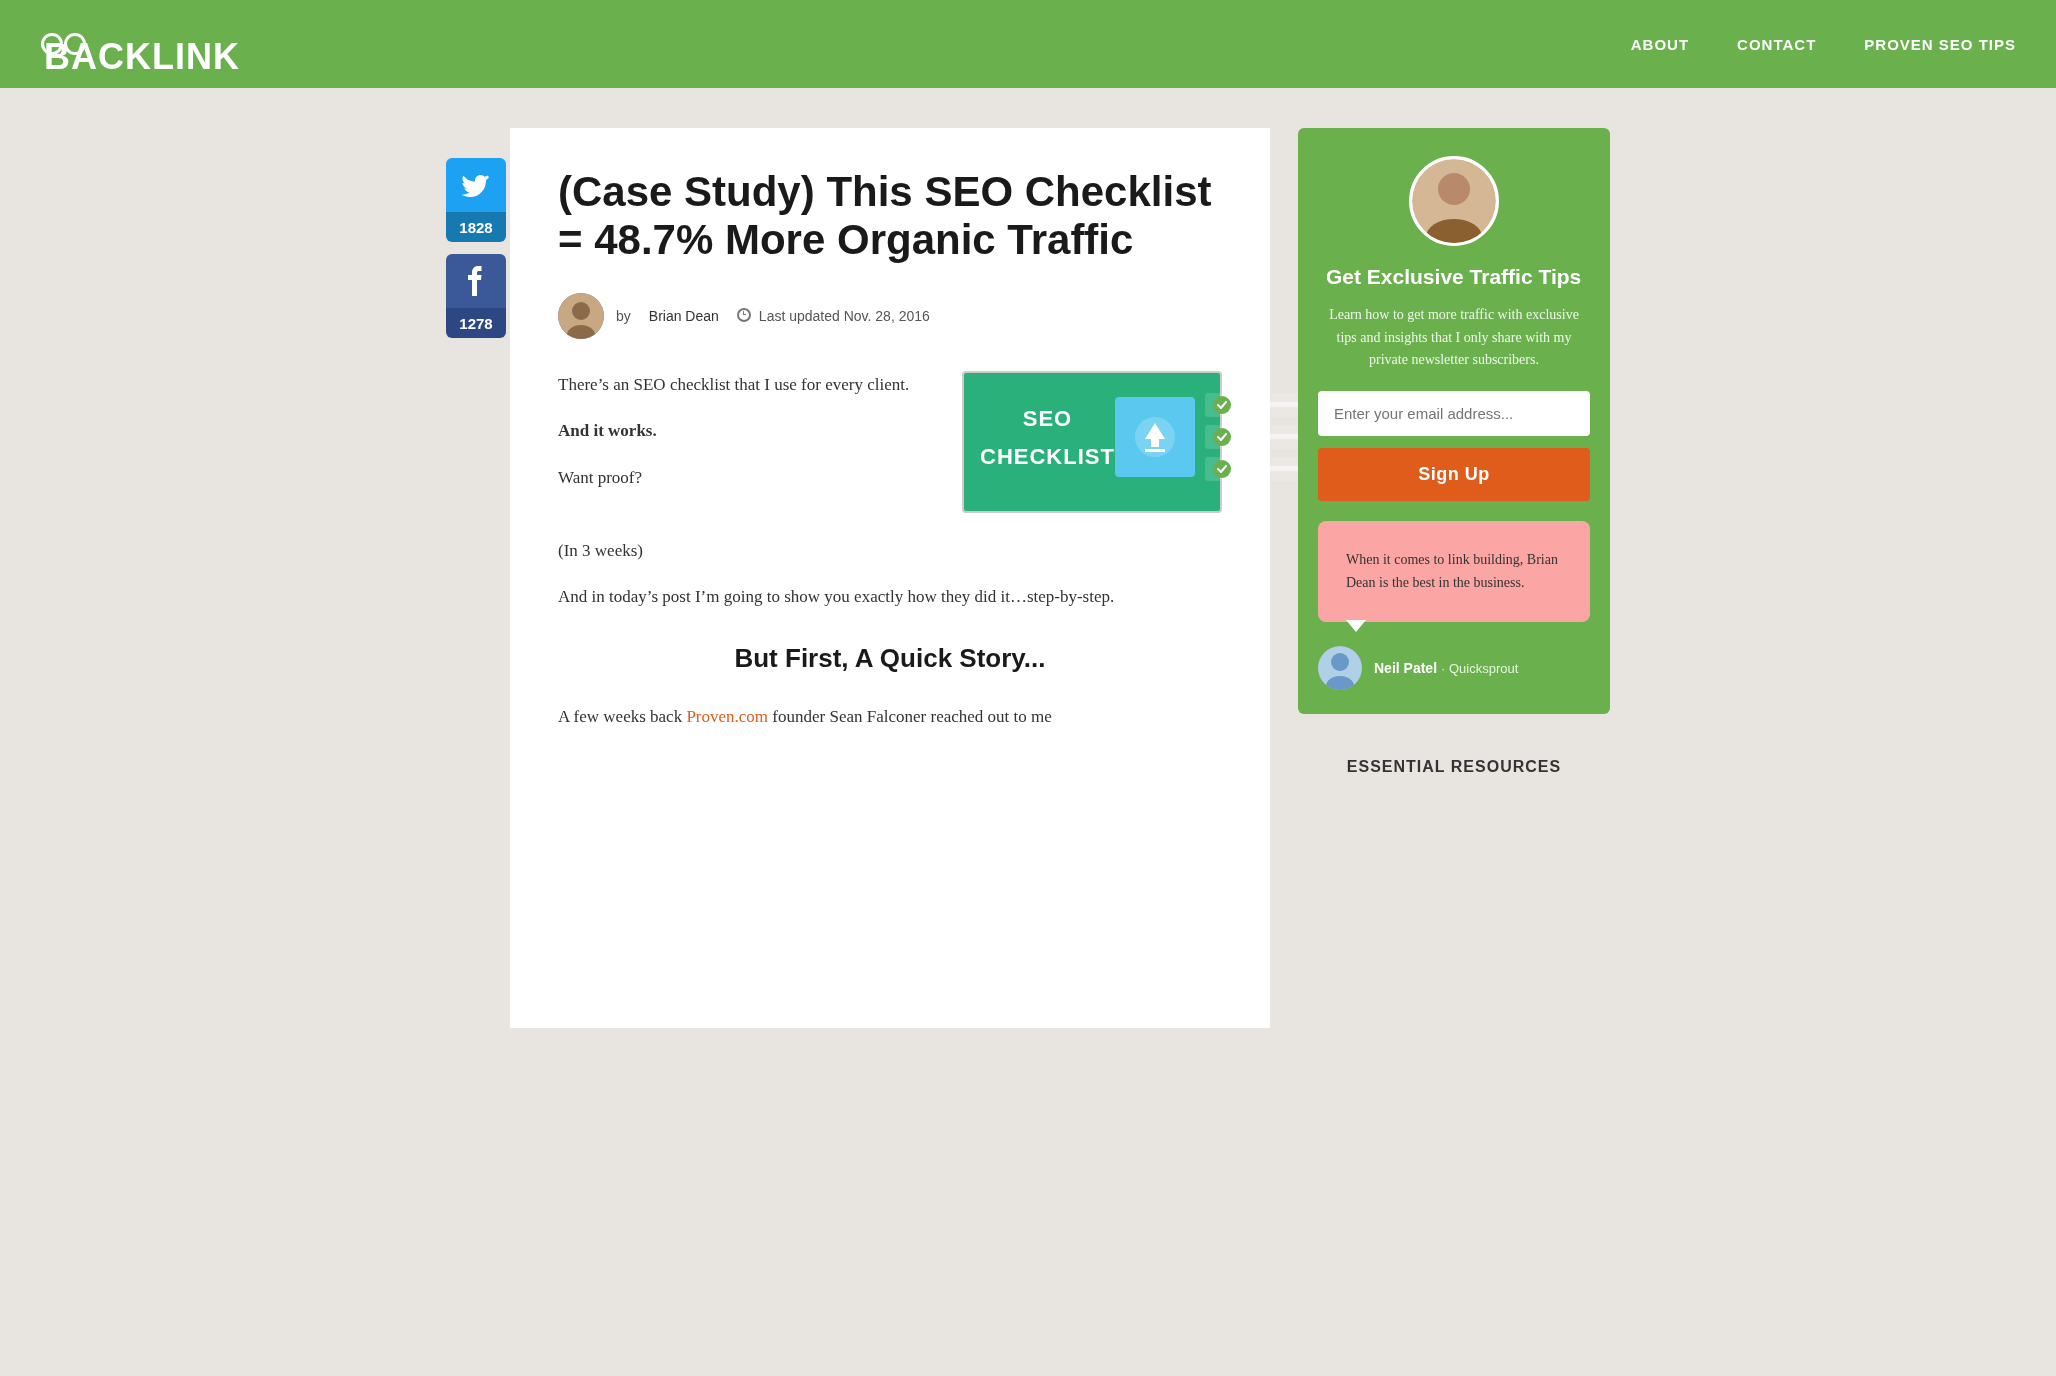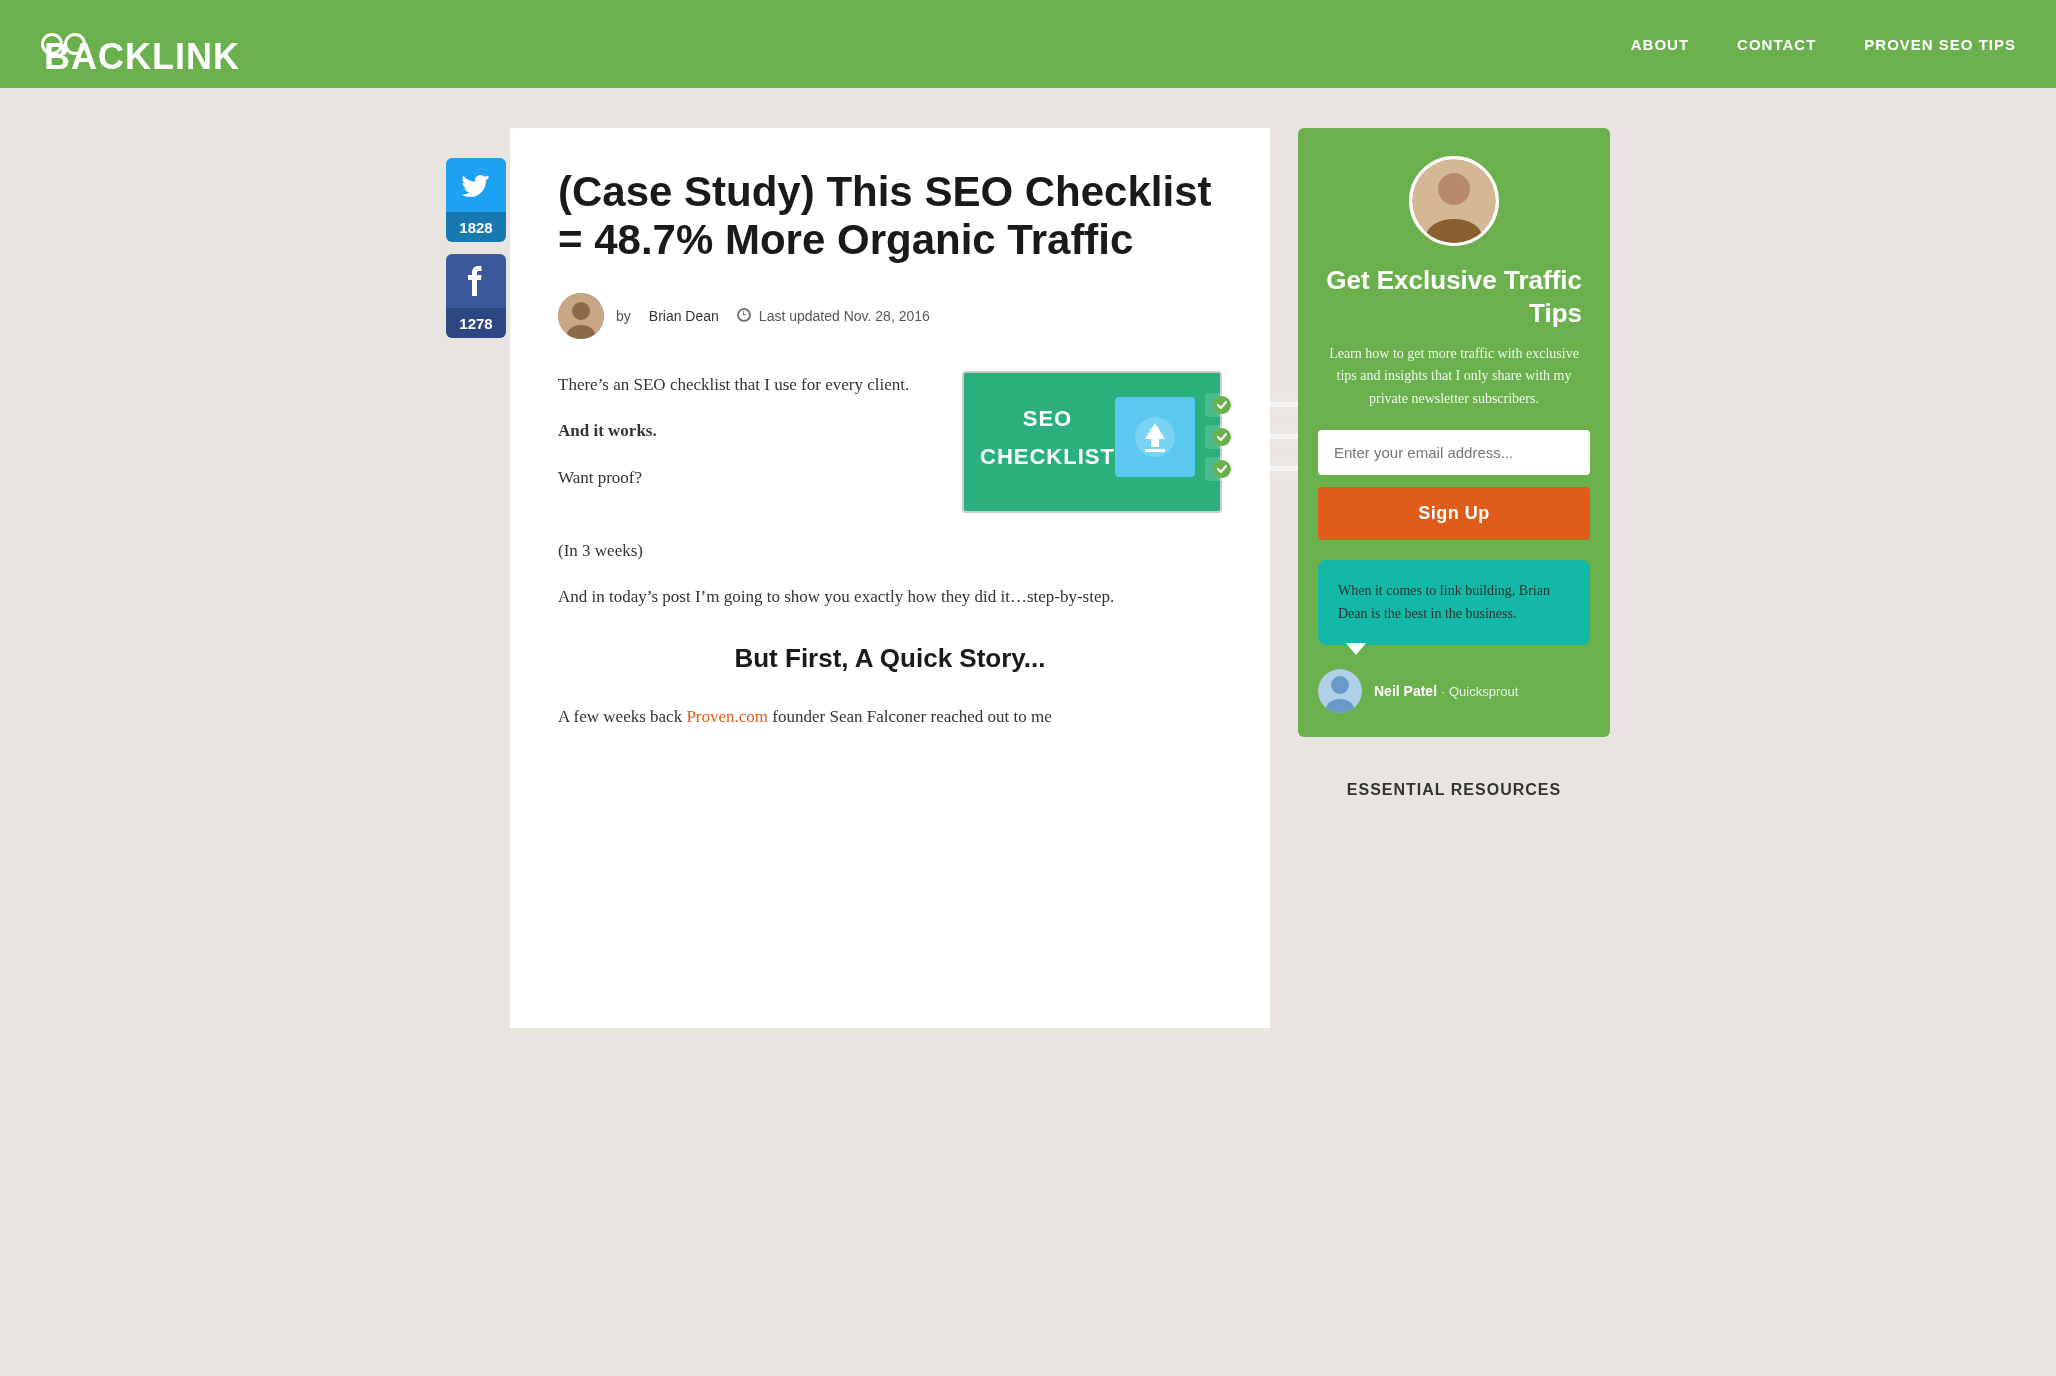--- a/index.html
+++ b/index.html
@@ -285,23 +285,23 @@
       border: 3px solid #fff;
       overflow: hidden;
       display: flex;
       align-items: center;
       justify-content: center;
     }
 
     .widget-title {
       font-family: Arial, sans-serif;
       font-weight: 900;
-      font-size: 26px;
+      font-size: 21px;
       color: #fff;
-      text-align: right;
+      text-align: left;
       padding: 0 28px;
       margin-bottom: 14px;
       line-height: 1.25;
     }
     .widget-desc {
       font-size: 14px;
       color: rgba(255,255,255,0.9);
       text-align: center;
       padding: 0 24px;
       margin-bottom: 20px;
@@ -330,23 +330,23 @@
       font-weight: 700;
       font-size: 18px;
       border: none;
       border-radius: 4px;
       cursor: pointer;
       letter-spacing: 0.5px;
     }
 
     .testimonial-bubble {
       margin: 0 20px 16px;
-      background: #14b8a6;
+      background: #fca5a5;
       border-radius: 8px;
-      padding: 20px;
+      padding: 28px;
       position: relative;
       font-size: 14px;
       color: #333;
       line-height: 1.6;
     }
     .testimonial-bubble::after {
       content: '';
       position: absolute;
       bottom: -10px;
       left: 28px;

